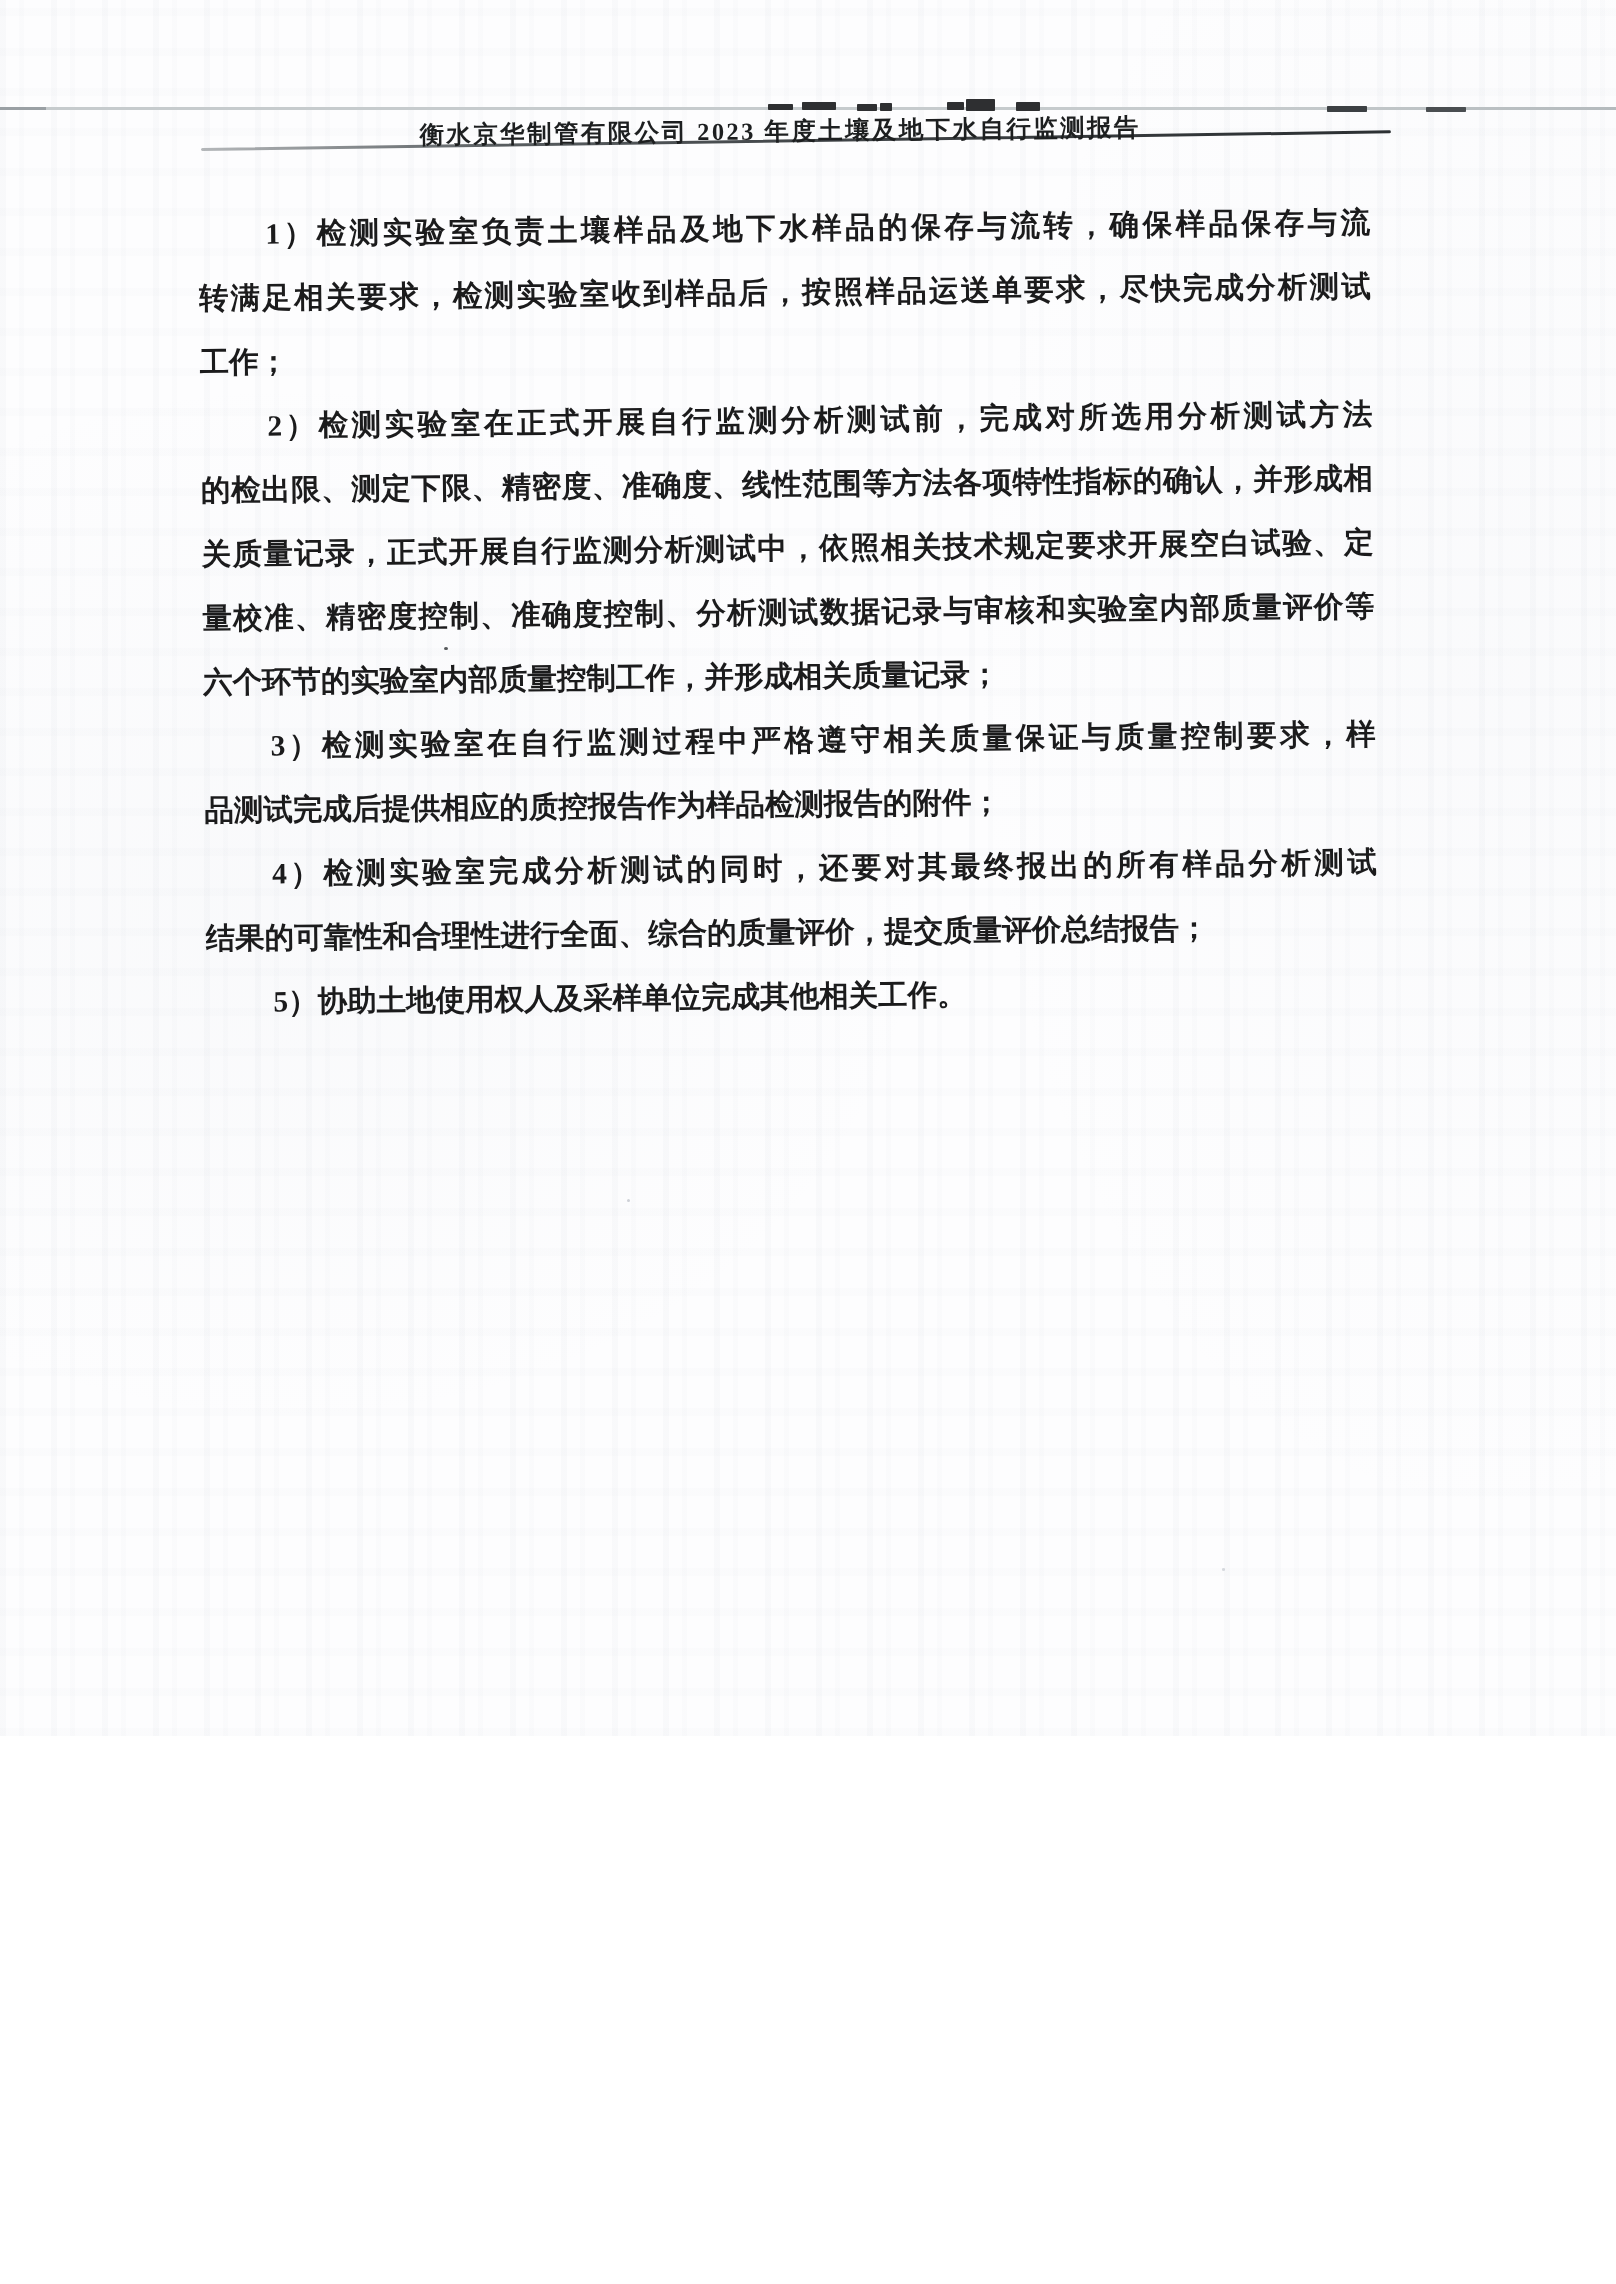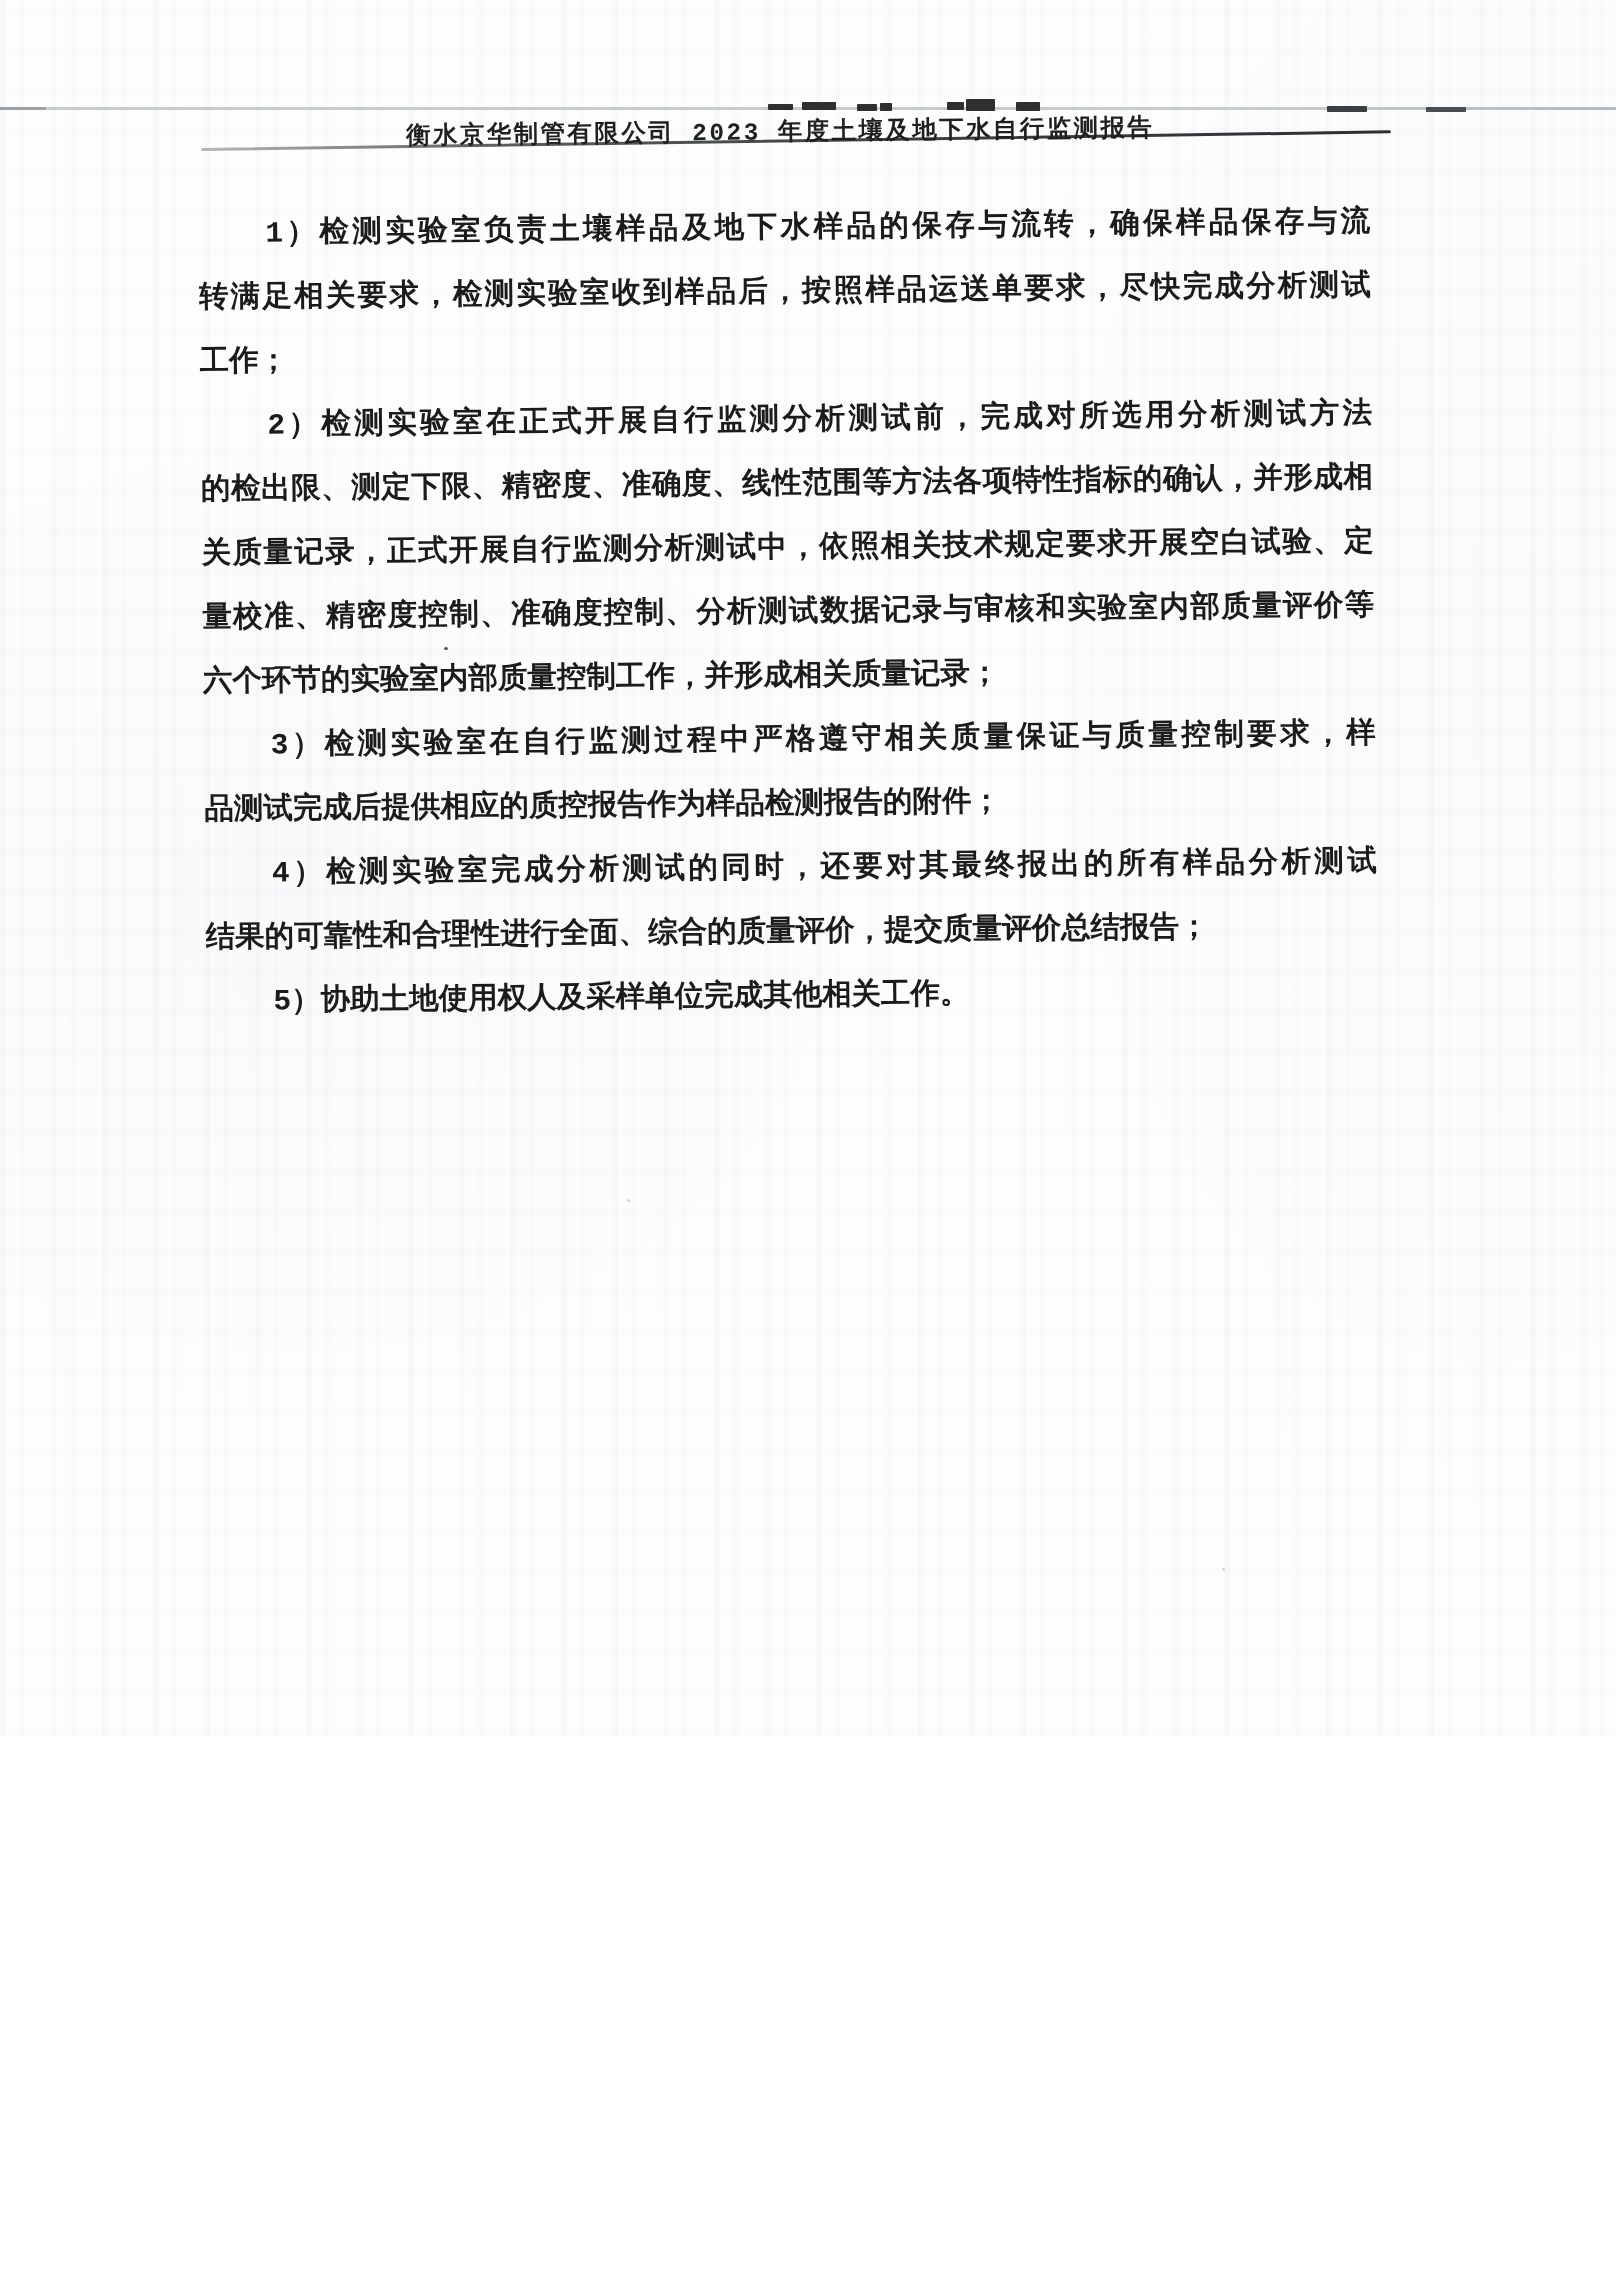--- a/index.html
+++ b/index.html
@@ -2,21 +2,21 @@
 <html style="font-size:13.5px"><head>
 <meta charset="utf-8">
 <style>
   html,body{margin:0;padding:0;background:#ffffff;}
   .page{
     position:relative;width:1616px;height:1736px;overflow:hidden;
     background:
       radial-gradient(926px 758px at 18% 52%, rgba(170,182,196,0.05), transparent 70%),
       radial-gradient(758px 1263px at 92% 38%, rgba(170,182,196,0.04), transparent 70%),
       #fdfdfe;
-    font-family:Liberation Mono, monospace;
+    font-family:Liberation Serif, serif;
   }
   .texture{
     position:absolute;inset:0;pointer-events:none;
     background:
       repeating-linear-gradient(90deg, rgba(148,160,176,0.045) 0 5.9px, transparent 5.9px 19.4px, rgba(148,160,176,0.028) 19.4px 24.4px, transparent 24.4px 51px),
       repeating-linear-gradient(0deg, rgba(148,160,176,0.022) 0 7.6px, transparent 7.6px 40px);
   }
   
   .scanline{
     position:absolute;left:0;top:107px;width:1616px;height:3.4px;

